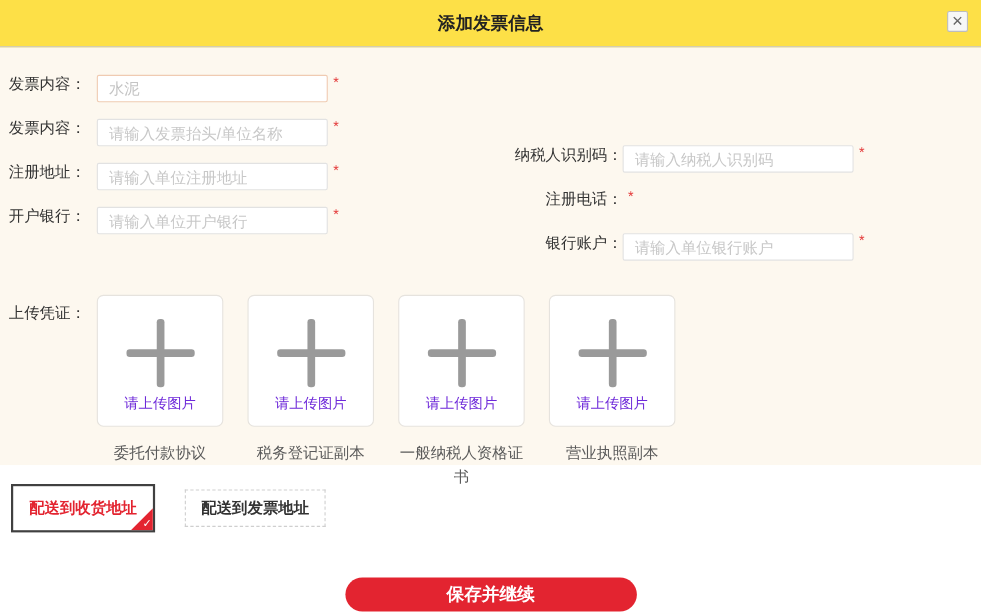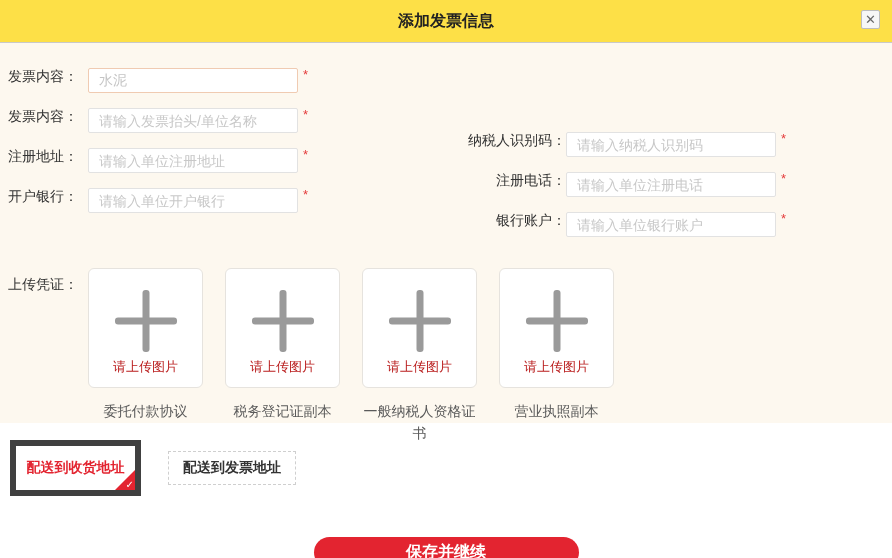--- a/index.html
+++ b/index.html
@@ -56,37 +56,37 @@
     border:1px solid #e6e3de; border-radius:6px; cursor:pointer;
   }
   .plus-icon { position:absolute; left:50%; top:44%; transform:translate(-50%,-50%); width:62px; height:62px; }
   .plus-icon::before, .plus-icon::after {
     content:""; position:absolute; background:#9a9a9a; border-radius:3px;
   }
   .plus-icon::before { left:50%; top:0; width:7px; height:62px; transform:translateX(-50%); }
   .plus-icon::after  { top:50%; left:0; height:7px; width:62px; transform:translateY(-50%); }
   .upload-hint {
     position:absolute; bottom:11px; width:100%; text-align:center;
-    font-size:13px; color:#b91c1c;
+    font-size:13px; color:#6d28d9;
   }
   .upload-caption {
     margin-top:12px; font-size:14px; color:#5a5a5a;
     text-align:center; line-height:1.6;
   }
 
   
   .modal-footer { background:#fff; padding-top:17px; }
   .delivery-row { display:flex; align-items:center; }
   .delivery-btn {
     position:relative; font-size:14px; font-weight:bold; cursor:pointer;
     background:#fff; display:flex; align-items:center; justify-content:center;
   }
   .delivery-btn.selected {
-    margin-left:10px; width:131px; height:56px;
-    border:6px solid #404040; color:#e32430; overflow:hidden;text-align:right;
+    margin-left:10px; width:131px; height:44px;
+    border:2px solid #404040; color:#e32430; overflow:hidden;text-align:right;
   }
   .delivery-btn.unselected {
     margin-left:27px; width:128px; height:34px;
     border:1px dashed #cfcfcf; color:#333;
   }
   .corner-check {
     position:absolute; right:0; bottom:0; width:0; height:0;
     border-left:20px solid transparent;
     border-bottom:20px solid #e32430;
   }
@@ -135,21 +135,20 @@
     </div>
 
     <div class="form-row">
       <div class="field field-left">
         <label class="field-label">注册地址：</label>
         <input class="field-input" type="text" placeholder="请输入单位注册地址" style="">
         <span class="required">*</span>
       </div>
       <div class="field field-right">
         <label class="field-label">注册电话：</label>
-        <input class="field-input" type="text" placeholder="请输入单位注册电话" style="">
         <span class="required">*</span>
       </div>
     </div>
 
     <div class="form-row">
       <div class="field field-left">
         <label class="field-label">开户银行：</label>
         <input class="field-input" type="text" placeholder="请输入单位开户银行" style="">
         <span class="required">*</span>
       </div>

